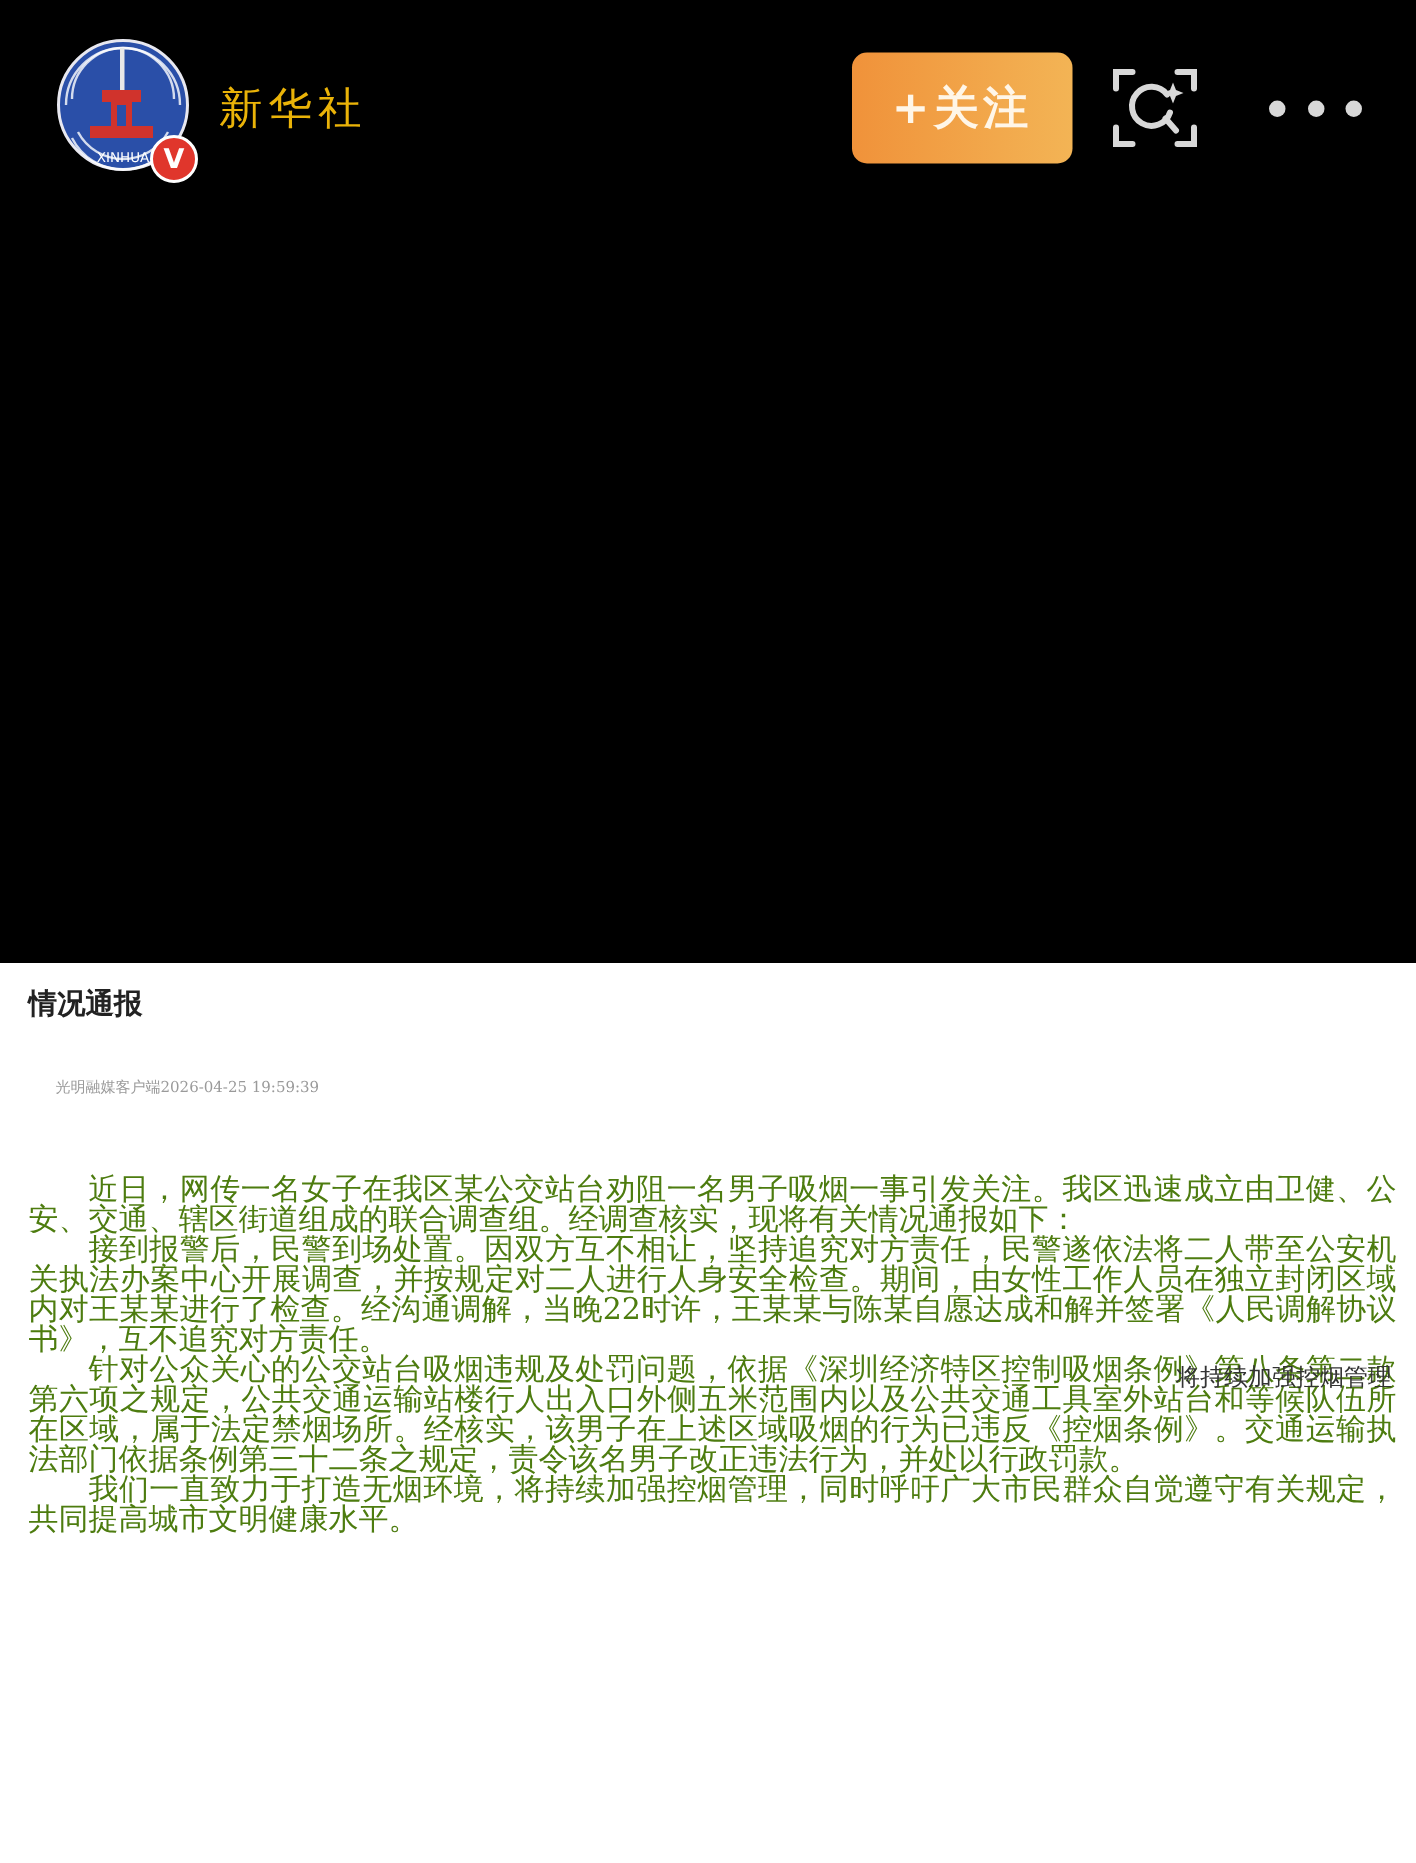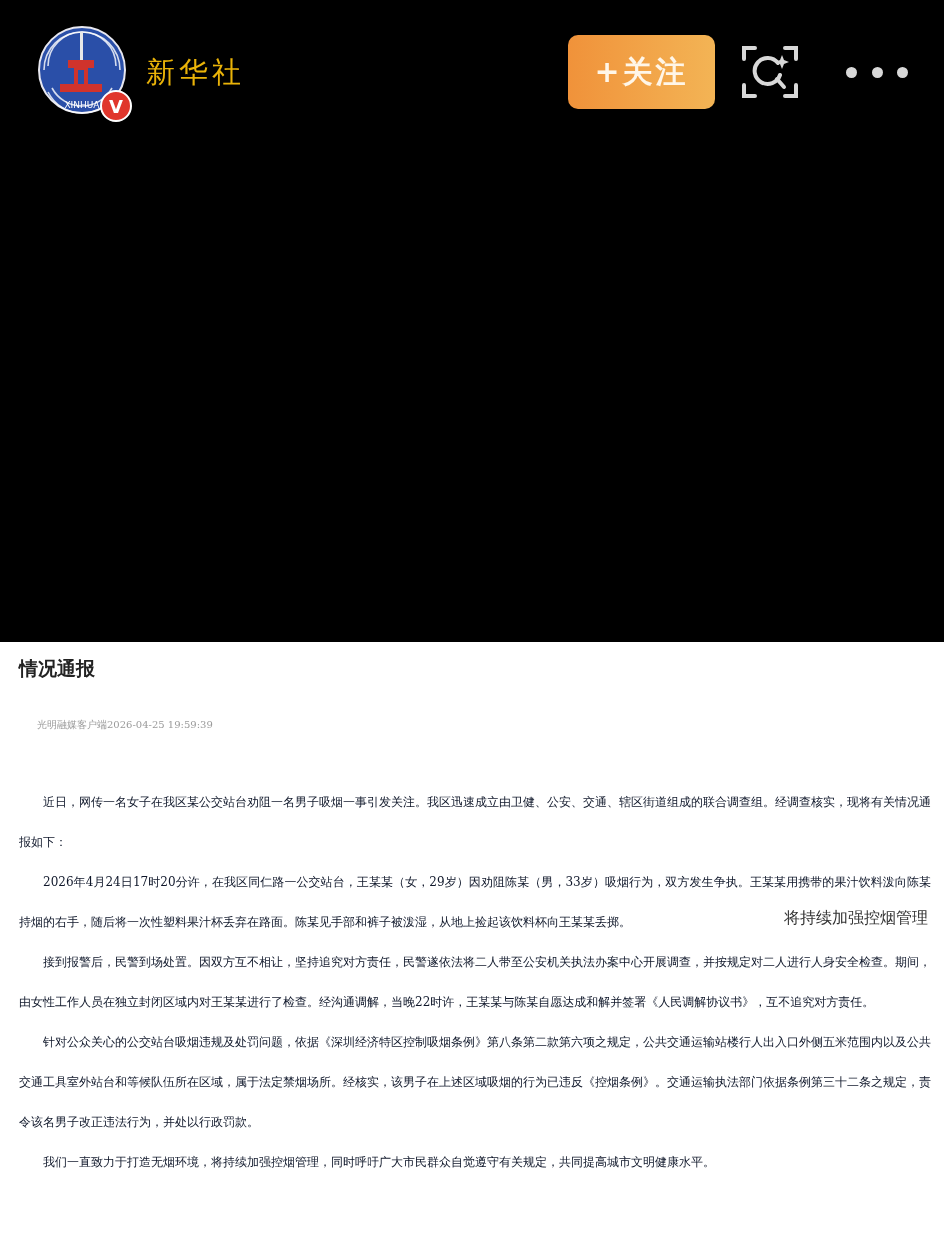--- a/index.html
+++ b/index.html
@@ -8,21 +8,21 @@
   .avatar { position:absolute; left:38px; top:26px; width:92px; height:92px; }
   .account-name { position:absolute; left:146px; top:50px; color:#eab308; font-size:29px; letter-spacing:4px; font-family:"DejaVu Serif", serif; line-height:44px; }
   .follow-btn { position:absolute; left:552px; top:35px; width:147px; height:74px; border-radius:10px; background:linear-gradient(90deg,#f0923a 0%,#f3b455 100%); color:#fff6e8; font-size:30px; display:flex; align-items:center; justify-content:center; letter-spacing:3px; cursor:pointer; font-weight:bold;margin-left:16px; }
   .scan-btn { position:absolute; left:740px; top:43px; width:60px; height:58px; cursor:pointer; }
   .more-btn { position:absolute; left:846px; top:56px; width:62px; height:32px; display:flex; align-items:center; justify-content:space-between; cursor:pointer; }
   .more-btn .dot { width:11px; height:11px; border-radius:50%; background:#d8d8d8; }
   .media-area { position:absolute; left:0; top:140px; width:944px; height:466px; background:#000; }
   .doc { position:absolute; left:0; top:642px; width:944px; height:636px; background:#fff; }
   .doc-title { position:absolute; left:19px; top:14px; font-size:19px; font-weight:bold; color:#222; font-family:"DejaVu Sans", sans-serif; }
   .doc-meta { position:absolute; left:19px; top:76px; font-size:10px; color:#9a9a9a; font-family:"DejaVu Serif", serif;margin-left:18px; }
-  .doc-body { position:absolute; left:19px; top:140px; width:912px; font-size:12px; line-height:40px; color:#0f172a; font-family:"DejaVu Serif", serif; }
+  .doc-body { position:absolute; left:19px; top:140px; width:912px; font-size:20px; line-height:20px; color:#4d7c0f; font-family:"DejaVu Serif", serif; }
   .doc-body p { margin:0; text-indent:2em; text-align:justify; }
   .signature { position:absolute; right:16px; top:872px; font-size:16px; color:#333; font-family:"DejaVu Serif", serif; }
   .doc-sign { position:absolute; right:16px; top:266px; }
   .watermark { position:absolute; right:20px; bottom:4px; font-size:20px; color:#404040; letter-spacing:1px; font-family:"DejaVu Sans", sans-serif; }
 </style>
 </head>
 <body>
 
 <div class="header">
   <div class="avatar">
@@ -61,20 +61,19 @@
   </div>
 </div>
 
 <div class="media-area"></div>
 
 <div class="doc">
   <div class="doc-title">情况通报</div>
   <div class="doc-meta">光明融媒客户端2026-04-25 19:59:39</div>
   <div class="doc-body">
     <p>近日，网传一名女子在我区某公交站台劝阻一名男子吸烟一事引发关注。我区迅速成立由卫健、公安、交通、辖区街道组成的联合调查组。经调查核实，现将有关情况通报如下：</p>
-    <p>2026年4月24日17时20分许，在我区同仁路一公交站台，王某某（女，29岁）因劝阻陈某（男，33岁）吸烟行为，双方发生争执。王某某用携带的果汁饮料泼向陈某持烟的右手，随后将一次性塑料果汁杯丢弃在路面。陈某见手部和裤子被泼湿，从地上捡起该饮料杯向王某某丢掷。</p>
     <p>接到报警后，民警到场处置。因双方互不相让，坚持追究对方责任，民警遂依法将二人带至公安机关执法办案中心开展调查，并按规定对二人进行人身安全检查。期间，由女性工作人员在独立封闭区域内对王某某进行了检查。经沟通调解，当晚22时许，王某某与陈某自愿达成和解并签署《人民调解协议书》，互不追究对方责任。</p>
     <p>针对公众关心的公交站台吸烟违规及处罚问题，依据《深圳经济特区控制吸烟条例》第八条第二款第六项之规定，公共交通运输站楼行人出入口外侧五米范围内以及公共交通工具室外站台和等候队伍所在区域，属于法定禁烟场所。经核实，该男子在上述区域吸烟的行为已违反《控烟条例》。交通运输执法部门依据条例第三十二条之规定，责令该名男子改正违法行为，并处以行政罚款。</p>
     <p>我们一直致力于打造无烟环境，将持续加强控烟管理，同时呼吁广大市民群众自觉遵守有关规定，共同提高城市文明健康水平。</p>
   </div>
   <div class="signature doc-sign">将持续加强控烟管理</div>
   <div class="watermark">@新华社</div>
 </div>
 
 </body></html>

